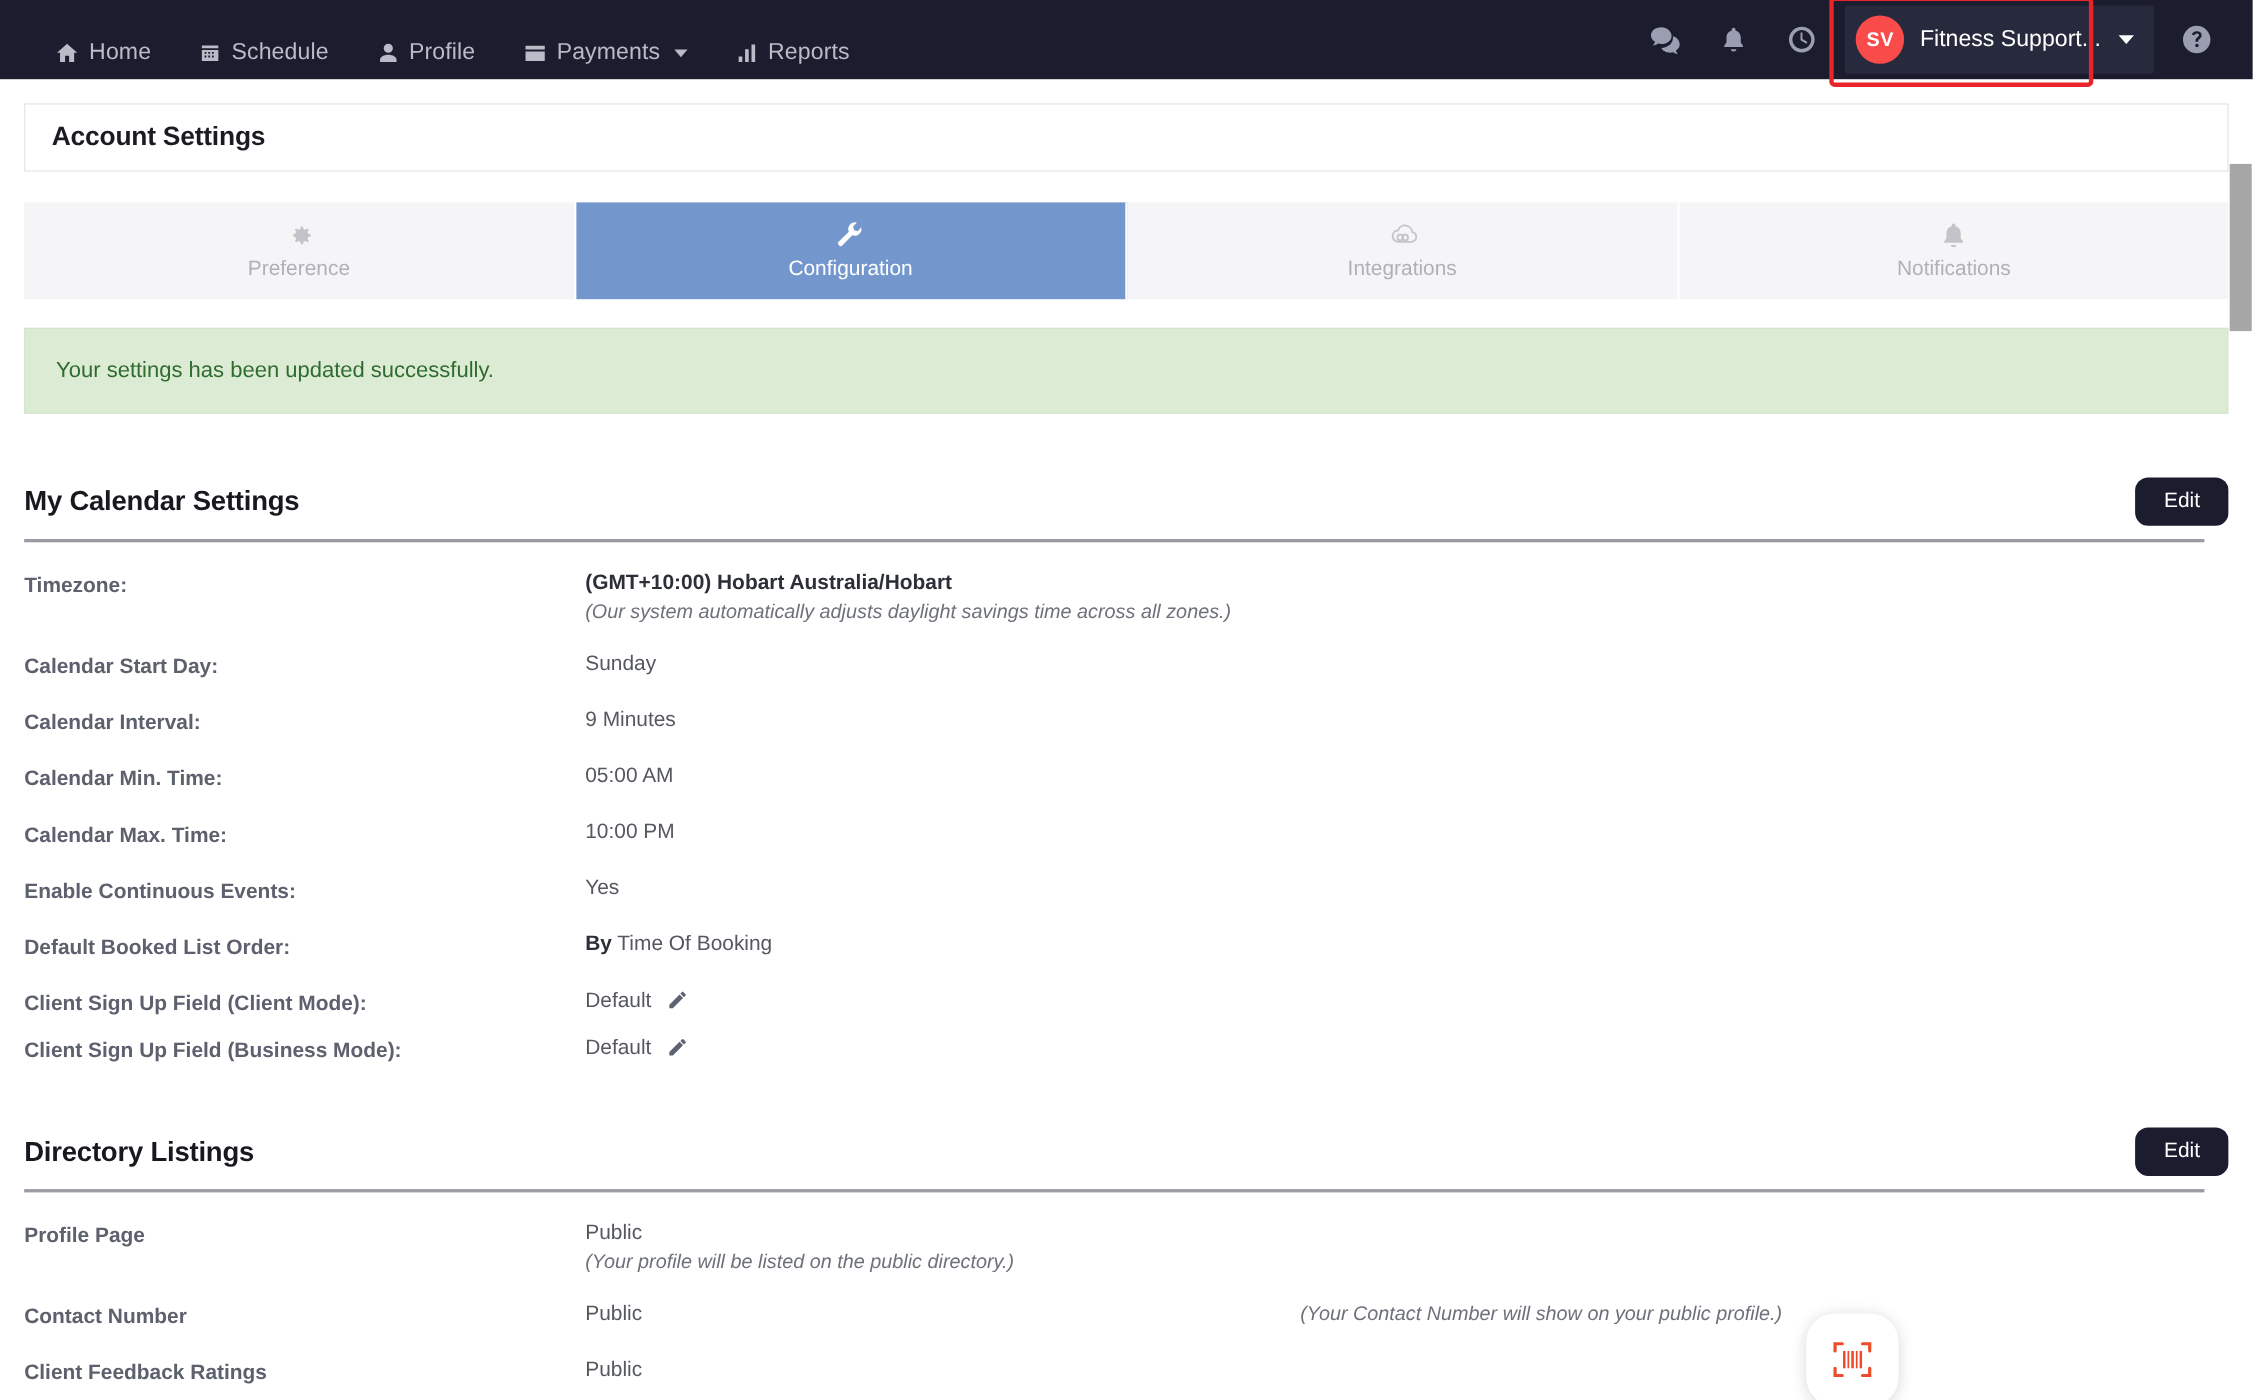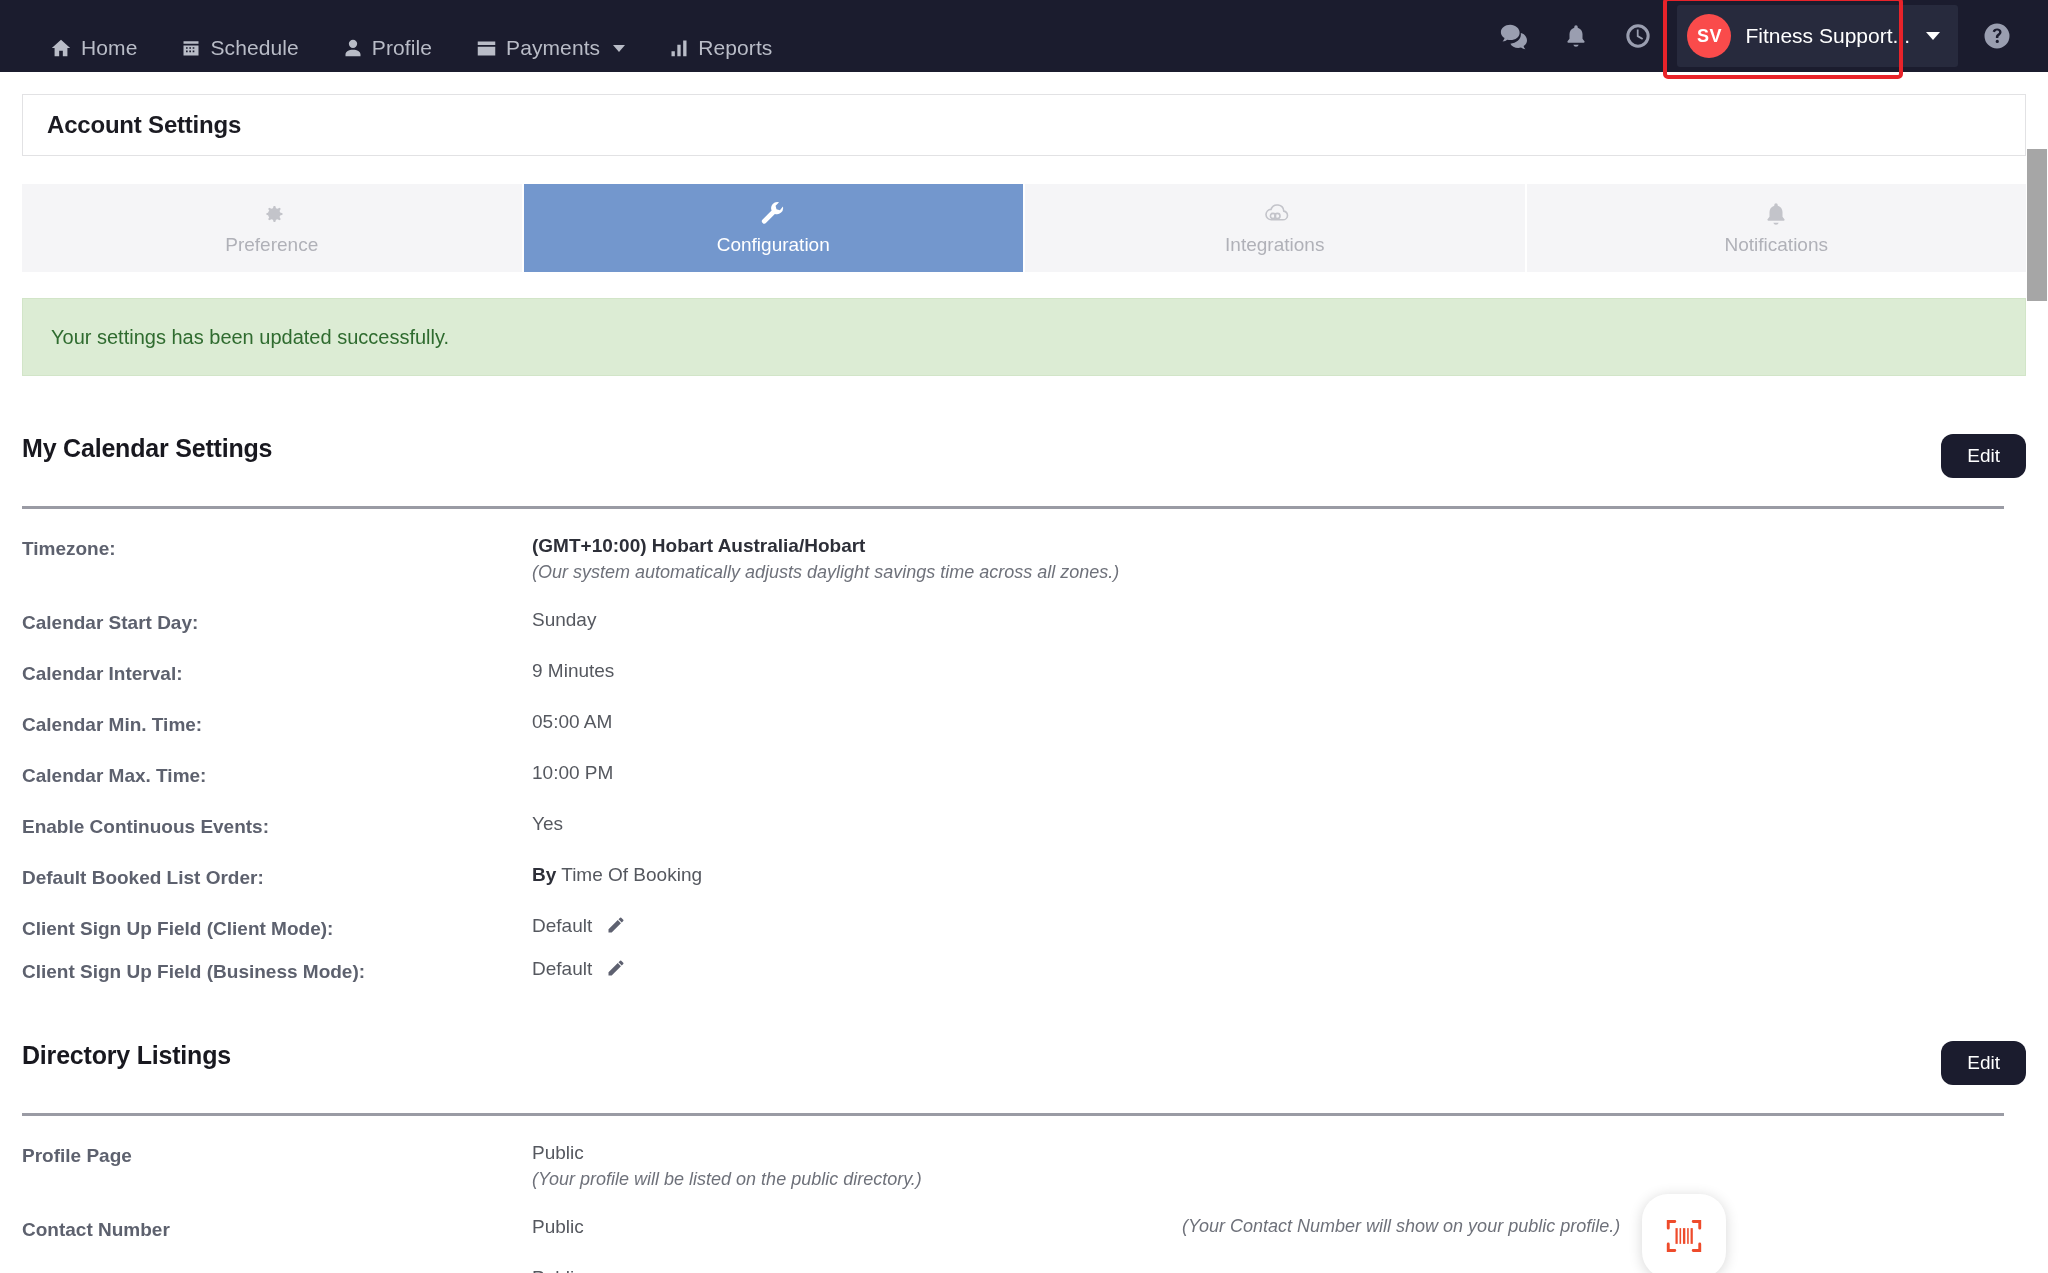--- a/index.html
+++ b/index.html
@@ -153,23 +153,23 @@
     height: 78px;
     display: flex; align-items: center;
     padding-left: 28px;
     color: #2f6b2f;
     font-size: 20px;
   }
 
   
   .section { margin: 0 22px; }
   .section-head {
-    display: flex; align-items: flex-start;
+    display: flex; align-items: center;
     margin-top: 58px;
-    padding-bottom: 28px;
+    padding-bottom: 12px;
     position: relative;
   }
   .section-head h2 {
     margin: 0;
     font-size: 25px;
     font-weight: bold;
     color: #18181f;
     letter-spacing: -.2px;
   }
   .btn-edit {

